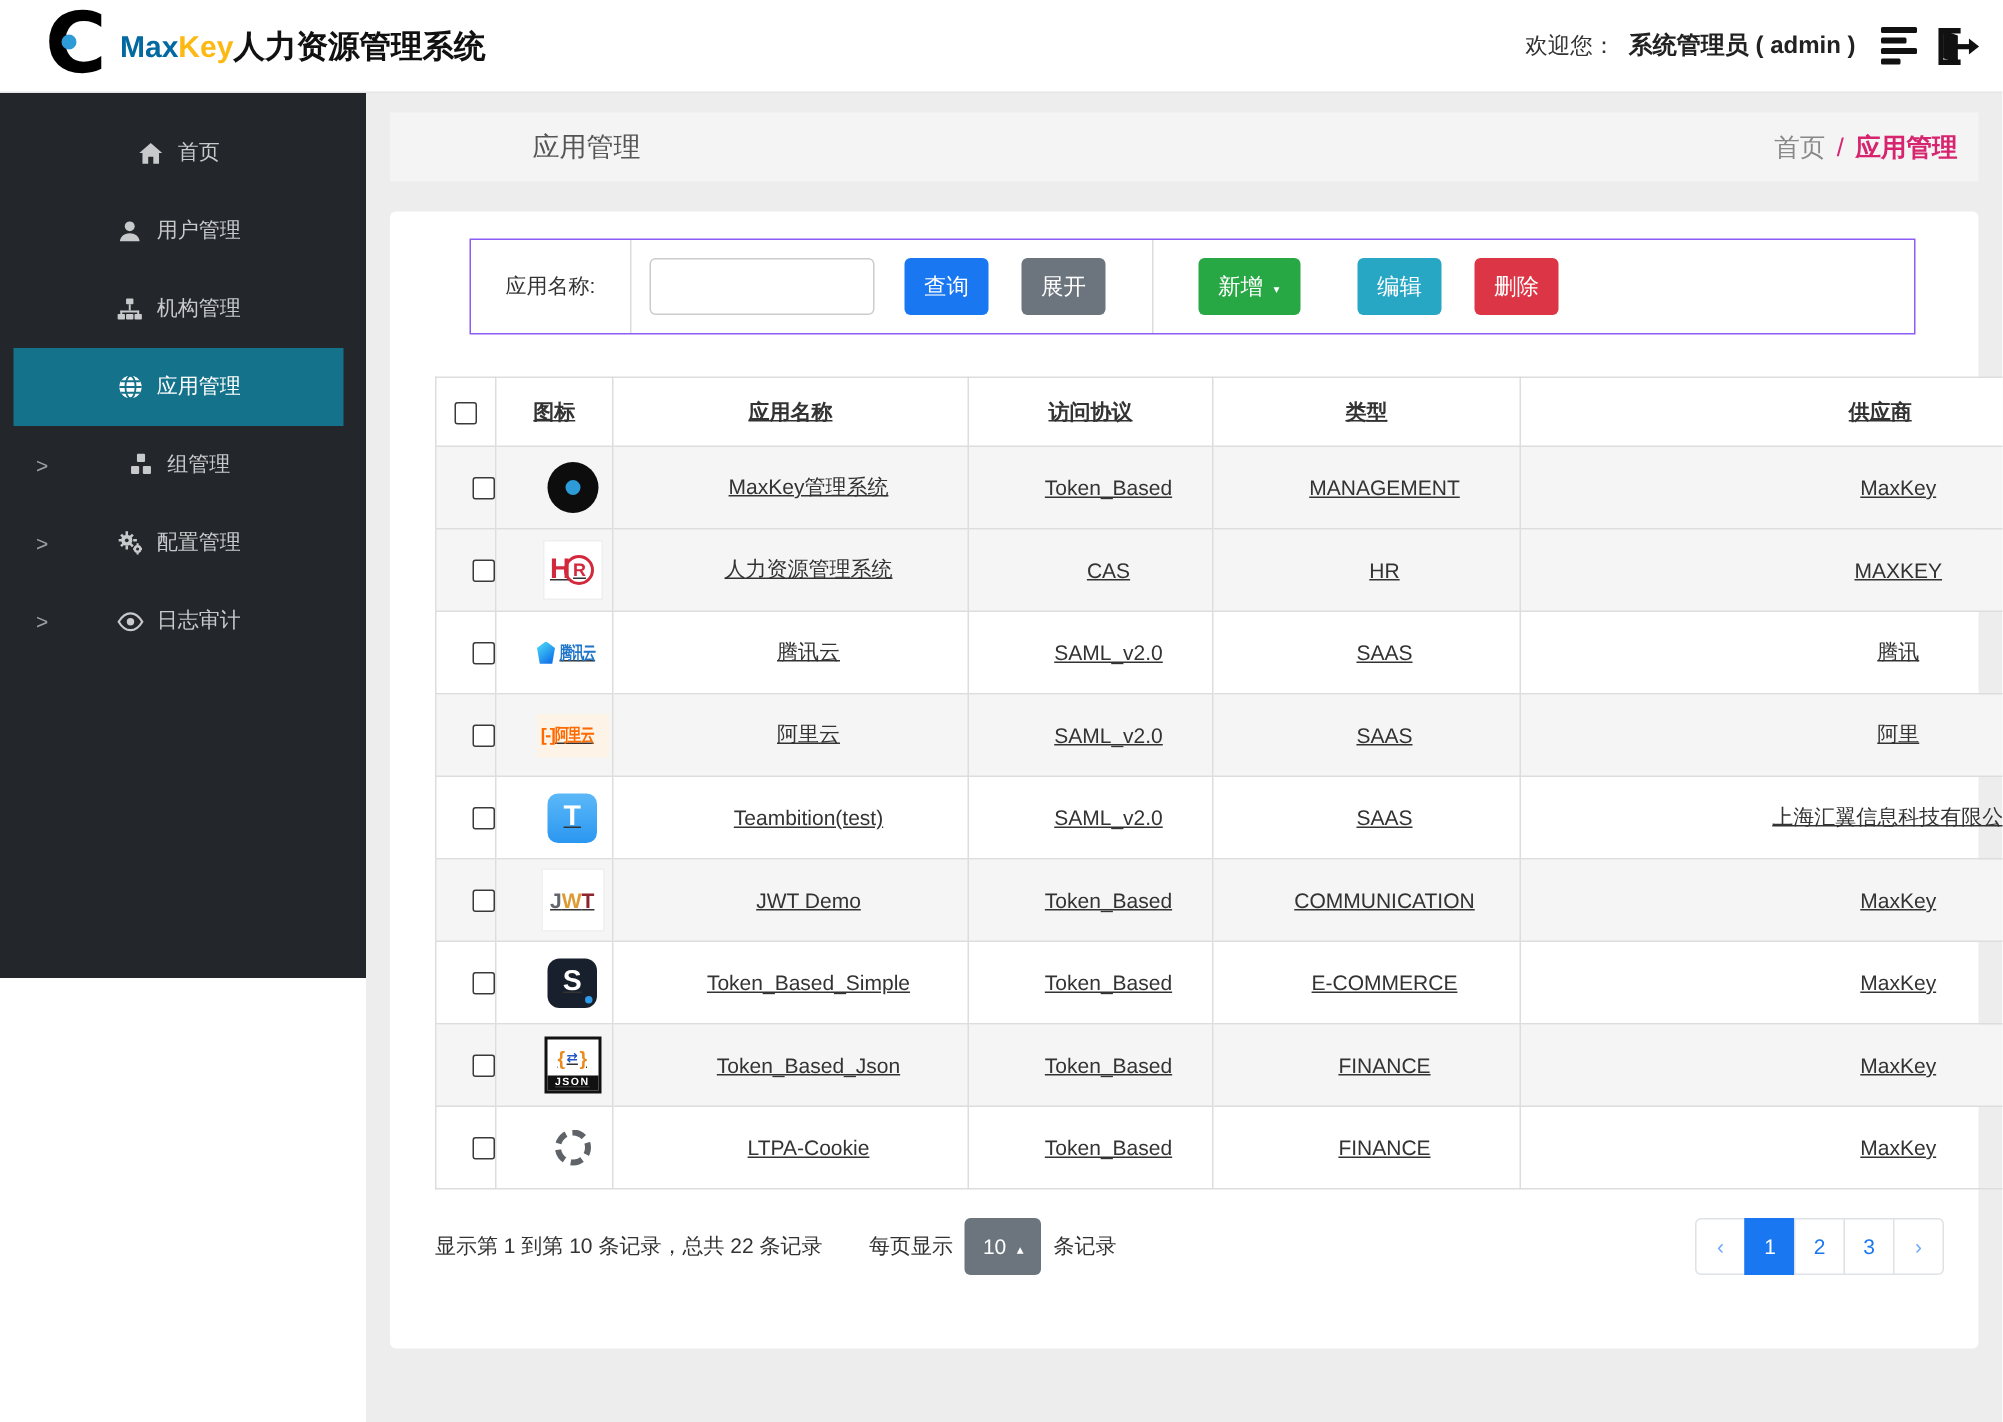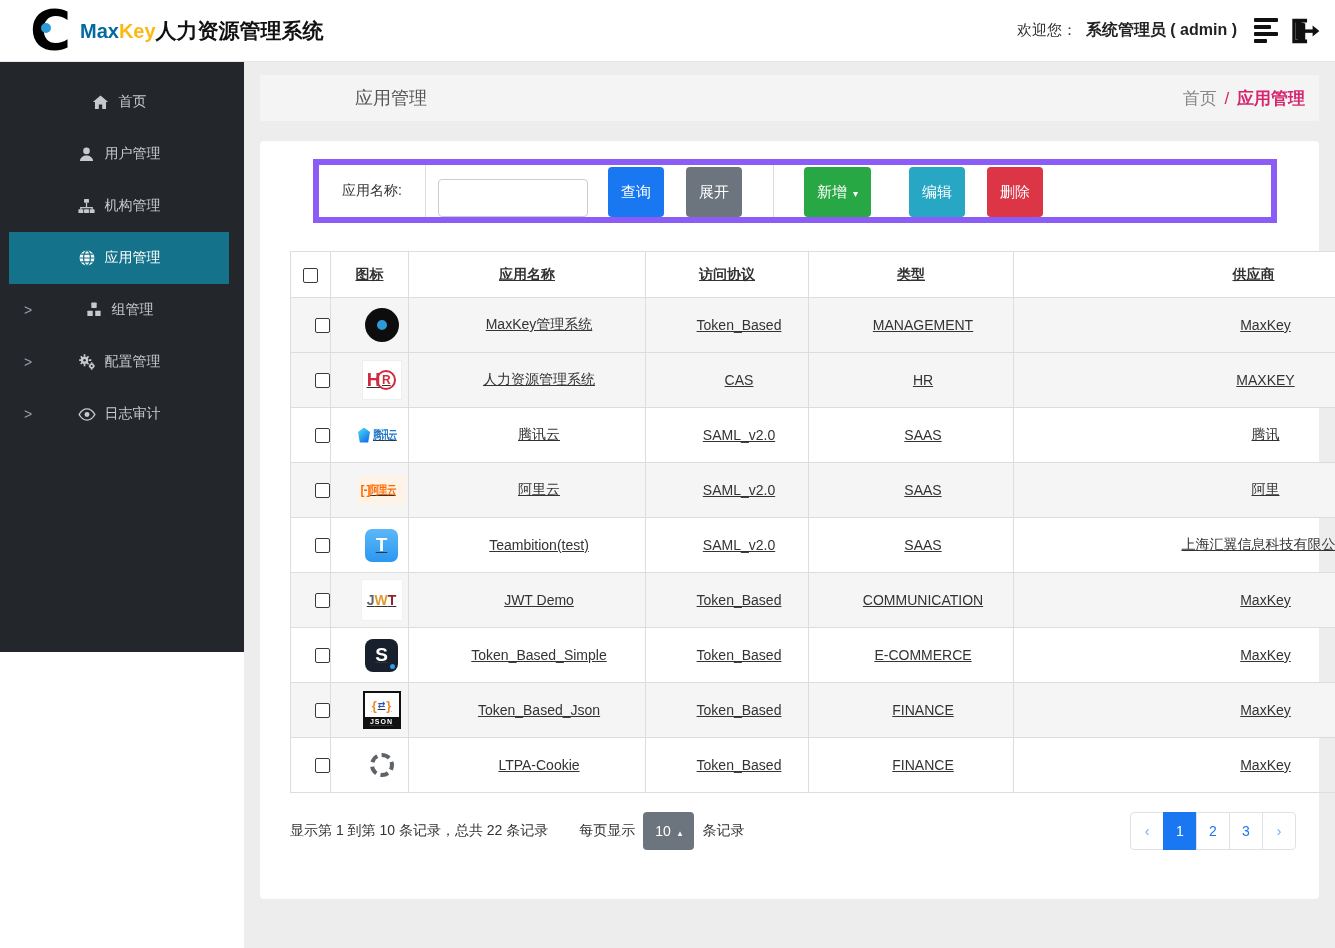--- a/index.html
+++ b/index.html
@@ -39,24 +39,24 @@
   .page-bar { height:46px; background:#f4f4f4; display:flex; align-items:center; padding:0 14px 0 95px; }
   .page-title { font-size:18px; color:#555; }
   .crumb { margin-left:auto; font-size:17px; color:#888; }
   .crumb .cur { color:#d6246e; font-weight:bold; }
   .crumb .sep { color:#d6246e; margin:0 3px; }
   .crumb a { text-decoration:none; color:#888; cursor:pointer; }
 
   .card { margin-top:20px; background:#fff; border-radius:4px; padding:18px 30px 0 30px; min-height:758px; }
 
   
-  .toolbar { margin:0 12px 0 23px; height:64px; border:6px solid #8b5cf6; display:flex; align-items:flex-end; }
+  .toolbar { margin:0 12px 0 23px; height:64px; border:1px solid #8b5cf6; display:flex; align-items:center; }
   .tb-label-cell { width:107px; height:100%; border-right:1px solid #dcdcdc; display:flex; align-items:center; justify-content:center; font-size:14px; color:#333; }
   .tb-input { width:150px; height:38px; margin-left:12px; border:1px solid #ccc; border-radius:4px; padding:0 8px; font-size:14px; outline:none; }
-  .btn { height:50px; border:none; border-radius:4px; color:#fff; font-size:15px; padding:0 13px; cursor:pointer; font-family:Liberation Serif, serif; }
+  .btn { height:38px; border:none; border-radius:4px; color:#fff; font-size:15px; padding:0 13px; cursor:pointer; font-family:Liberation Mono, monospace; }
   .btn-query  { background:#1977f2; margin-left:20px; }
   .btn-expand { background:#6c757d; margin-left:22px; }
   .tb-divider { width:1px; height:100%; background:#dcdcdc; margin-left:31px; }
   .btn-add    { background:#28a745; margin-left:30px; }
   .btn-add .caret { font-size:10px; margin-left:6px; }
   .btn-edit   { background:#27a7c4; margin-left:38px; }
   .btn-del    { background:#dc3545; margin-left:22px; }
 
   
   table.apps { width:1204px; margin-top:28px; border-collapse:collapse; table-layout:fixed;text-decoration:underline; }

